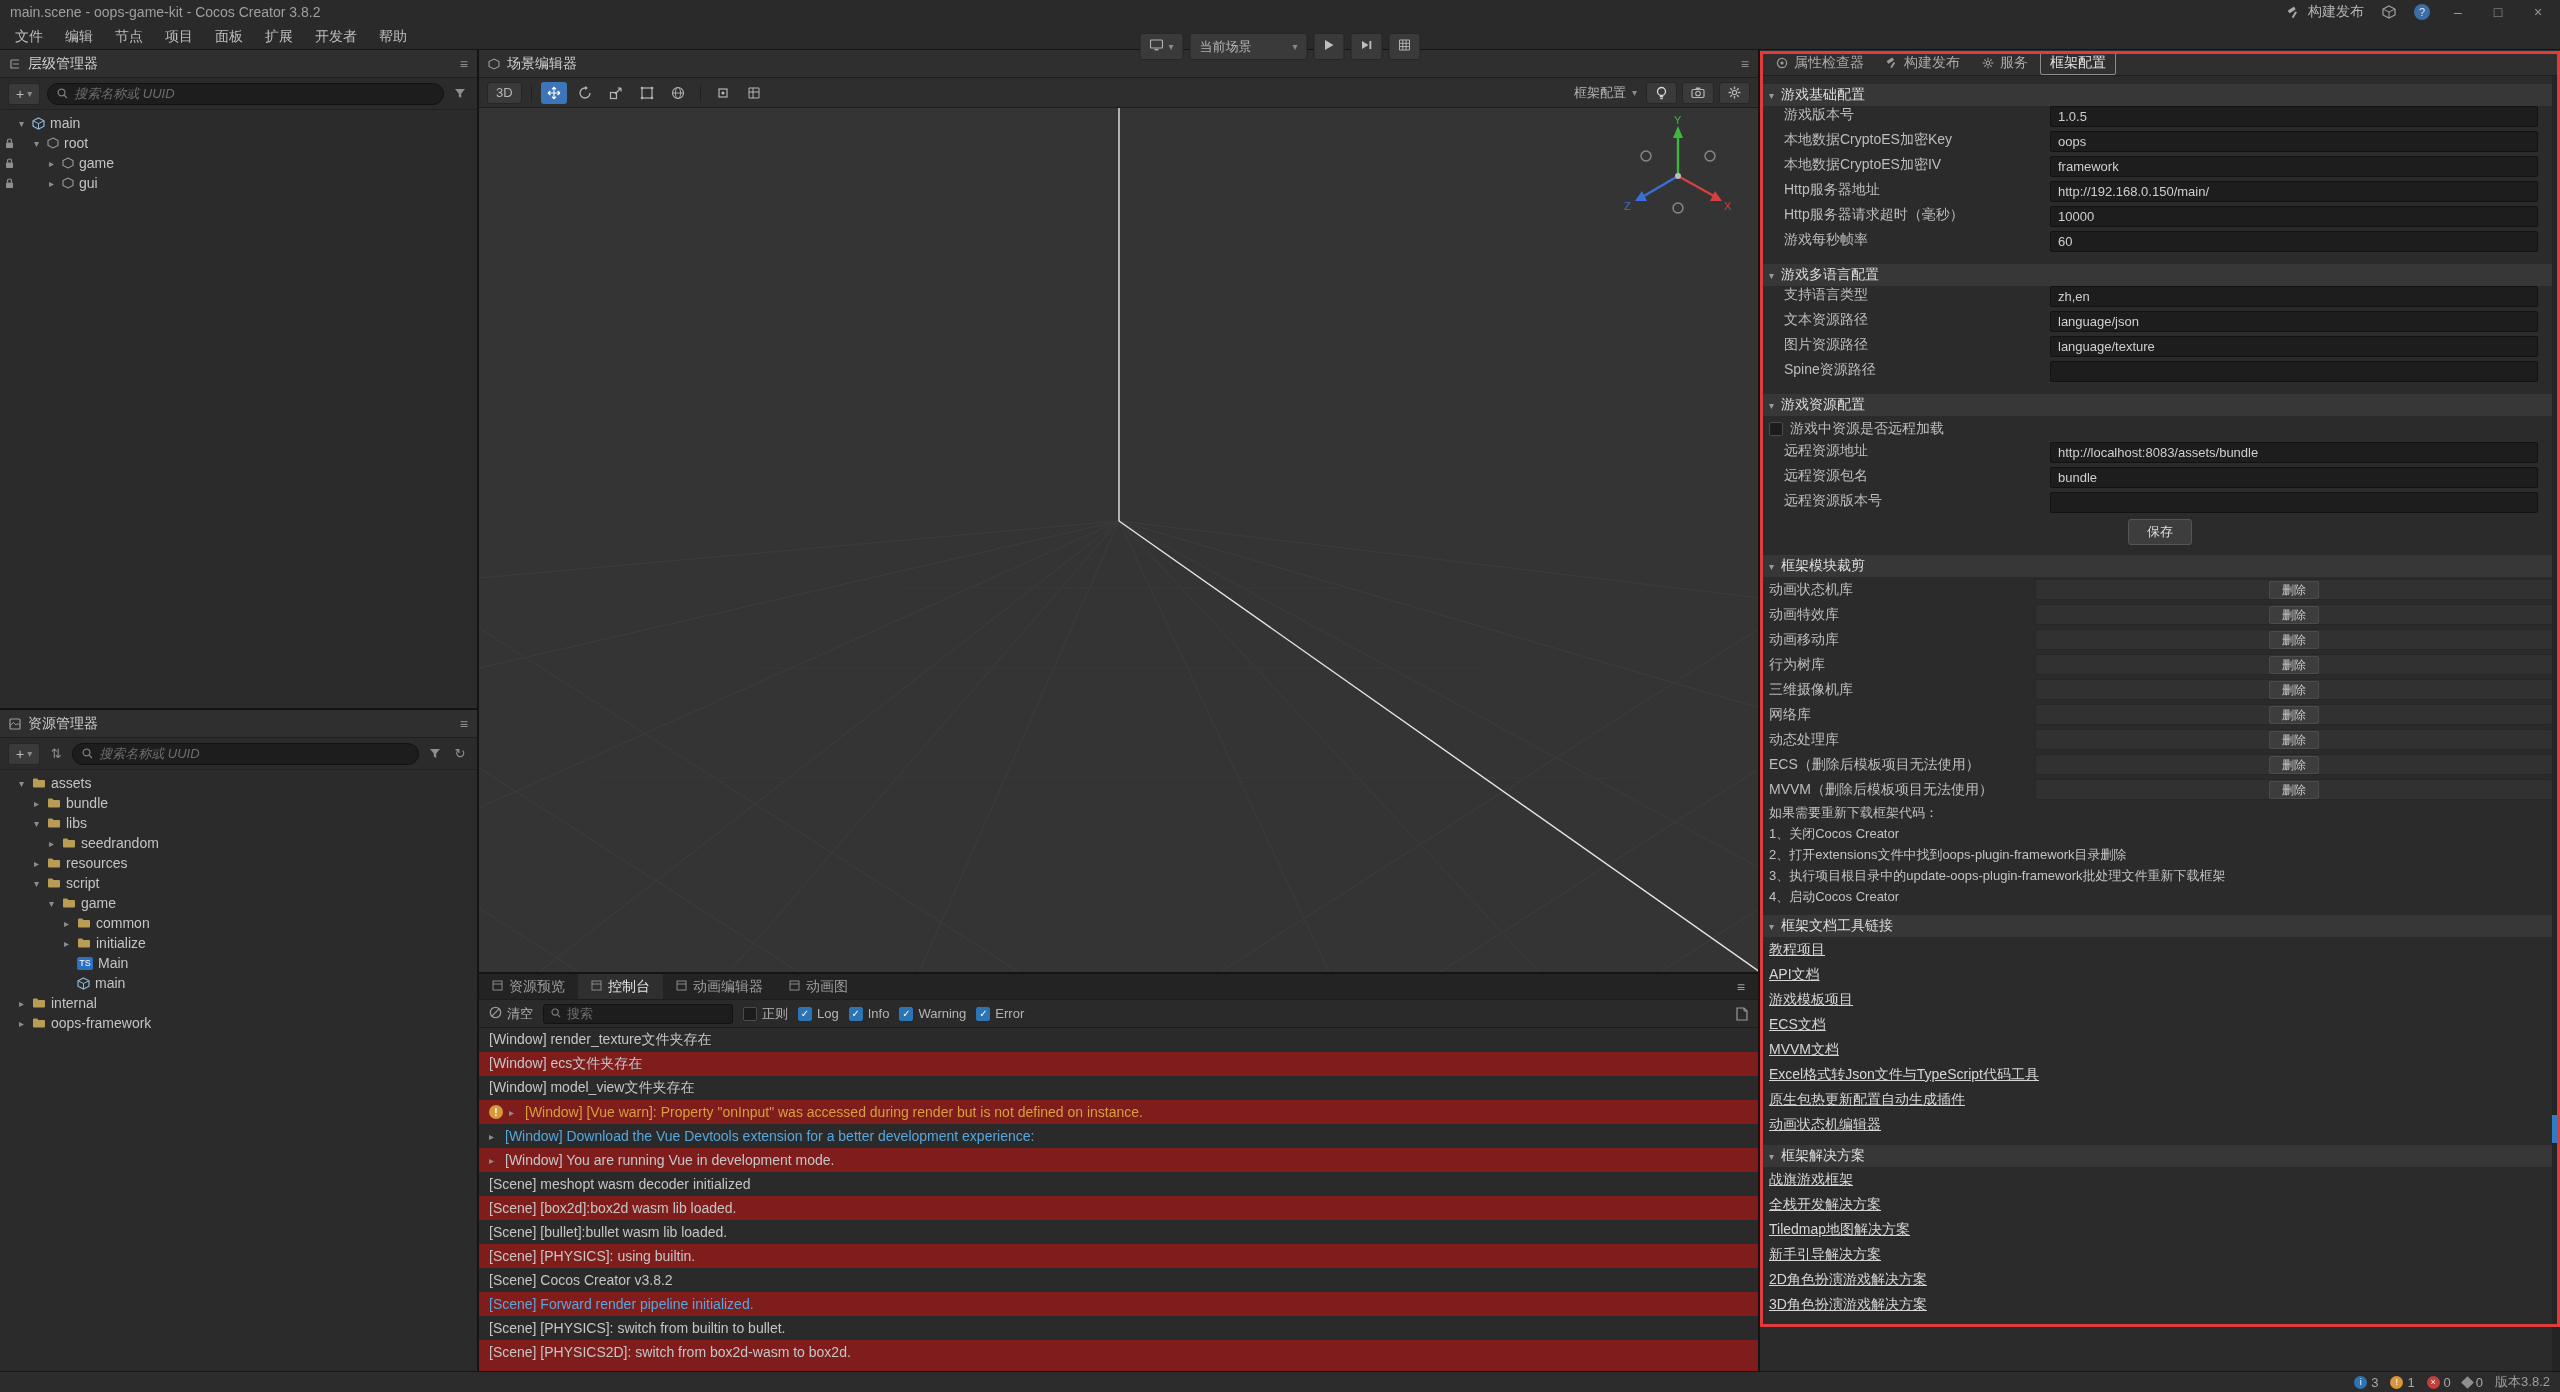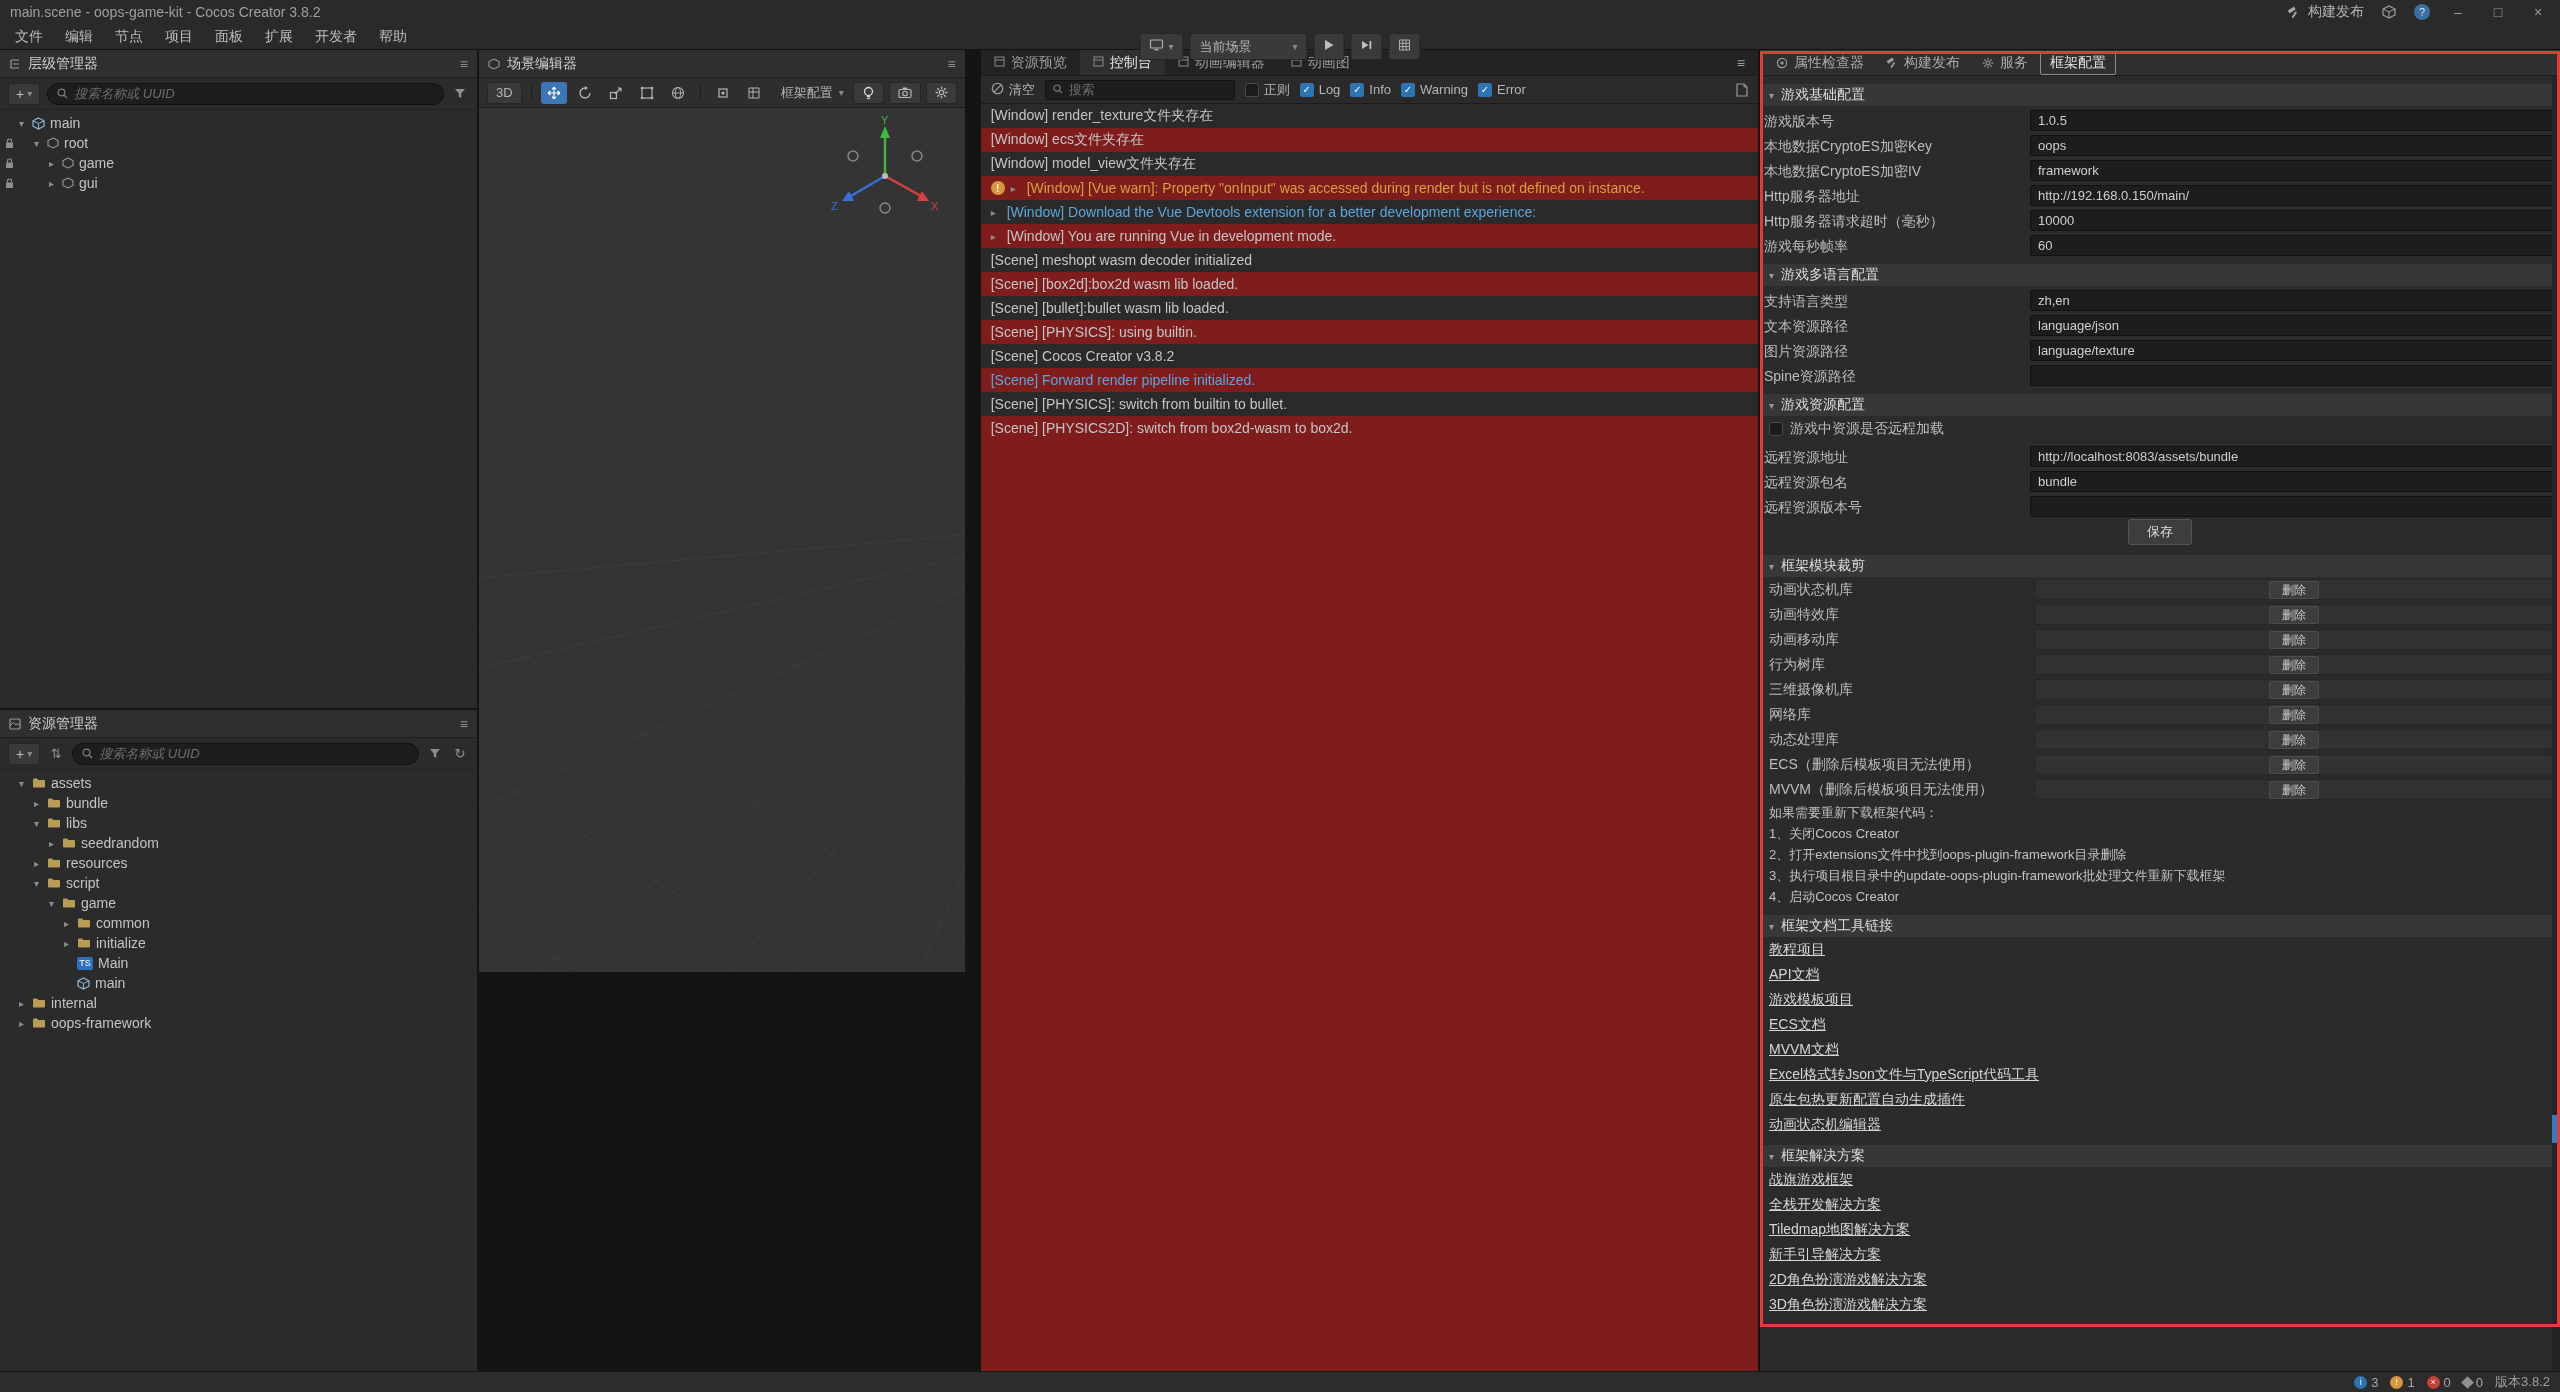--- a/index.html
+++ b/index.html
@@ -18,21 +18,21 @@
 .menubar{height:26px;background:#2a2a2a;border-bottom:1px solid #141414;display:flex;align-items:center;padding-left:4px;flex:none;position:relative;z-index:5}
 #menus{display:flex;height:100%}
 .menu-item{padding:0 11px;font-size:14px;color:#bdbdbd;display:flex;align-items:center}
 .play-cluster{position:absolute;left:50%;top:9px;transform:translateX(-50%);display:flex;gap:6px;align-items:center;z-index:10}
 .pc-btn{height:27px;background:#3a3a3a;border:1px solid #262626;border-radius:3px;display:flex;align-items:center;justify-content:center;color:#b5b5b5;padding:0 9px;gap:5px;font-size:13px}
 .caret{color:#8a8a8a;font-size:10px}
 
 
 .main{flex:1;display:flex;gap:2px;min-height:0;background:#141414}
 .left-col{width:477px;flex:none;display:flex;flex-direction:column;gap:2px;min-height:0}
-.center-col{flex:1;display:flex;flex-direction:row;gap:16px;min-width:0;min-height:0}
+.center-col{flex:1;display:flex;flex-direction:column;gap:2px;min-width:0;min-height:0}
 .right-col{width:800px;flex:none;display:flex;flex-direction:column;min-height:0;position:relative;background:#2b2b2b}
 .panel{background:#2b2b2b;display:flex;flex-direction:column;min-height:0}
 .panel-header{height:28px;flex:none;background:#2f2f2f;border-bottom:1px solid #1e1e1e;display:flex;align-items:center;gap:7px;padding:0 9px;font-size:14px;color:#cfcfcf}
 .ph-menu{margin-left:auto;color:#8f8f8f;font-size:14px}
 .ph-ico{display:inline-flex;color:#9a9a9a}
 
 
 .searchrow{height:32px;flex:none;display:flex;align-items:center;gap:7px;padding:0 8px;border-bottom:1px solid #222}
 .add-btn{height:22px;background:#3a3a3a;border:1px solid #262626;border-radius:3px;color:#bdbdbd;display:flex;align-items:center;gap:3px;padding:0 7px;font-size:14px}
 .search{height:22px;flex:1;background:#1d1d1d;border:1px solid #121212;border-radius:11px;display:flex;align-items:center;gap:6px;padding:0 9px;min-width:0}
@@ -80,21 +80,21 @@
 .warn-ico{width:14px;height:14px;border-radius:50%;background:#d7973a;color:#fff;font-size:10px;font-weight:bold;display:inline-flex;align-items:center;justify-content:center;flex:none}
 
 
 .insp-tabs{height:26px;flex:none;background:#2f2f2f;border-bottom:1px solid #1e1e1e;display:flex;align-items:center;padding:0 6px;gap:2px}
 .itab{display:flex;align-items:center;gap:6px;padding:2px 9px;font-size:14px;color:#aaa;border:1px solid transparent;border-radius:2px}
 .itab .iico{display:inline-flex;color:#9a9a9a}
 .itab.active{border-color:#8c8c8c;background:#303030;color:#e2e2e2}
 .insp-body{flex:1;overflow:hidden;padding:6px 0 0 0;position:relative}
 .sec-h{height:22px;margin-top:8px;background:#373737;display:flex;align-items:center;gap:7px;padding:0 9px;font-size:14px;color:#dedede}
 .sec-h .sec-arrow{color:#9a9a9a;font-size:10px}
-.prop-row{height:25px;display:flex;align-items:flex-end;padding:0 2px}
+.prop-row{height:25px;display:flex;align-items:flex-start;padding:0 22px}
 .prop-label{width:268px;flex:none;font-size:14px;color:#bdbdbd;white-space:nowrap;overflow:hidden;padding-left:2px}
 .text-input{flex:1;height:21px;background:#1d1d1d;border:1px solid #121212;border-radius:2px;color:#cfcfcf;font-size:13px;display:flex;align-items:center;padding:0 7px;white-space:nowrap;overflow:hidden}
 .check-row{height:26px;display:flex;align-items:center;gap:7px;padding:0 9px;font-size:14px;color:#bdbdbd}
 .save-row{height:30px;display:flex;align-items:center;justify-content:center}
 .btn{background:#3d3d3d;border:1px solid #555;border-radius:3px;color:#ddd;font-size:13px;padding:3px 18px}
 .mod-row{height:25px;display:flex;align-items:center;padding:0 7px}
 .mod-bar{flex:1;height:21px;background:#313131;border:1px solid #272727;border-radius:2px;display:flex;align-items:center;justify-content:center}
 .btn-small{background:#3d3d3d;border:1px solid #4c4c4c;border-radius:2px;color:#ccc;font-size:12px;padding:1px 12px;line-height:14px}
 .note-row{height:21px;display:flex;align-items:center;padding:0 9px;font-size:13px;color:#c2c2c2;white-space:nowrap;overflow:hidden}
 .link-row{height:25px;display:flex;align-items:center;padding:0 9px;font-size:14px}

